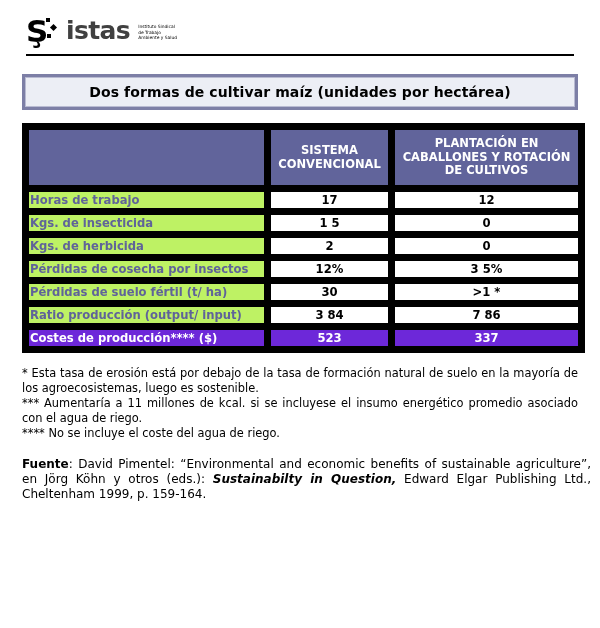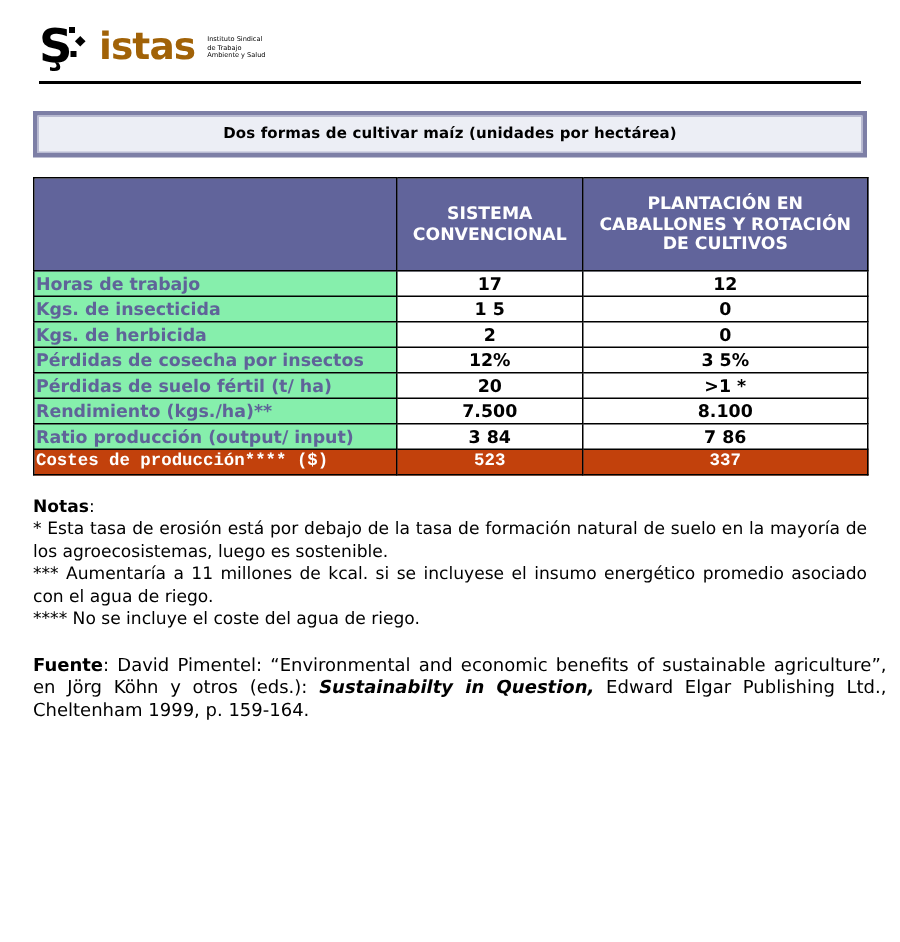--- a/index.html
+++ b/index.html
@@ -51,21 +51,21 @@
   .dot-a { width: 4px; height: 4px; left: 20px; top: 4px; }
   .dot-b { width: 5px; height: 5px; left: 25px; top: 11px;
            transform: rotate(45deg); }
   .dot-c { width: 4px; height: 4px; left: 21px; top: 20px; }
   .logo-word {
     font-family: "DejaVu Sans", sans-serif;
     font-size: 25px;
     font-weight: bold;
     letter-spacing: -0.6px;
     line-height: 34px;
-    color: #a16207;
+    color: #404040;
     margin-right: 8px;
   }
   .logo-tag {
     font-family: "DejaVu Sans", sans-serif;
     font-size: 4.4px;
     line-height: 5.6px;
     color: #000;
     padding-top: 10px;
     white-space: pre-line;
   }
@@ -78,41 +78,41 @@
   
   .banner-wrap {
     margin: 18px 22px 0 22px;
     background: #7d7fa6;
     padding: 3px;
   }
   .banner {
     background: #eceef5;
     border: 1px solid #b9bbd2;
     text-align: center;
-    font-size: 10px;
+    font-size: 14px;
     font-weight: bold;
     color: #000;
     padding: 6px 4px 6px 4px;
     letter-spacing: 0.1px;
   }
 
   
   table.maize {
     margin: 13px 22px 0 22px;
     border-collapse: collapse;
     width: 556px;
     table-layout: fixed;
     border: 1px solid #2a2a33;
   }
   table.maize col.c-label { width: 242px; }
   table.maize col.c-conv  { width: 124px; }
   table.maize col.c-plant { width: 190px; }
 
   table.maize th, table.maize td {
-    border: 1px solid #000000;
+    border: 7px solid #000000;
     padding: 1px;
     vertical-align: middle;
   }
   thead th {
     background: #61649b;
     color: #ffffff;
     font-size: 11.5px;
     font-weight: bold;
     line-height: 13.5px;
     text-align: center;
@@ -122,35 +122,34 @@
   }
   thead th.blank { background: #61649b; }
 
   td.rowlabel {
     color: #5f6399;
     font-size: 11.6px;
     font-weight: bold;
     text-align: left;
     padding: 3px 4px 3px 6px;
     line-height: 14px;
-    background: #86efac;
+    background: #bef264;
   }
   td.val {
     color: #000000;
     font-size: 11.6px;
     font-weight: bold;
     text-align: center;
     padding: 3px 4px 3px 4px;
     line-height: 14px;
     background: #ffffff;
   }
   tr.totals td {
-    background: #c2410c;
+    background: #6d28d9;
     color: #ffffff;
-    font-family: Liberation Mono, monospace;
   }
   tr.totals td.rowlabel { color: #ffffff; }
   tr.totals td.val { color: #ffffff; }
 
   
   .notes {
     margin: 13px 22px 0 22px;
     font-size: 11.4px;
     line-height: 15px;
     color: #000;
@@ -229,43 +228,37 @@
         <td class="val">2</td>
         <td class="val">0</td>
       </tr>
       <tr>
         <td class="rowlabel">Pérdidas de cosecha por insectos</td>
         <td class="val">12%</td>
         <td class="val">3 5%</td>
       </tr>
       <tr>
         <td class="rowlabel">Pérdidas de suelo fértil (t/ ha)</td>
-        <td class="val">20</td>
+        <td class="val">30</td>
         <td class="val">&gt;1 *</td>
-      </tr>
-      <tr>
-        <td class="rowlabel">Rendimiento (kgs./ha)**</td>
-        <td class="val">7.500</td>
-        <td class="val">8.100</td>
       </tr>
       <tr>
         <td class="rowlabel">Ratio producción (output/ input)</td>
         <td class="val">3 84</td>
         <td class="val">7 86</td>
       </tr>
       <tr class="totals">
         <td class="rowlabel">Costes de producción**** ($)</td>
         <td class="val">523</td>
         <td class="val">337</td>
       </tr>
     </tbody>
   </table>
 
   <div class="notes">
-    <p><span class="heading">Notas</span><span>:</span></p>
     <p class="note-j">* Esta tasa de erosión está por debajo de la tasa de formación natural de suelo en la mayoría de los agroecosistemas, luego es sostenible.</p>
     <p class="note-j">*** Aumentaría a 11 millones de kcal. si se incluyese el insumo energético promedio asociado con el agua de riego.</p>
     <p>**** No se incluye el coste del agua de riego.</p>
   </div>
 
   <div class="source"><b>Fuente</b><span>:</span><span> David Pimentel: “Environmental and economic benefits of sustainable agriculture”, en Jörg Köhn y otros (eds.): </span><i class="bi">Sustainabilty in Question,</i><span> Edward Elgar Publishing Ltd., Cheltenham 1999, p. 159-164.</span></div>
 
 </div>
 
 </body></html>

